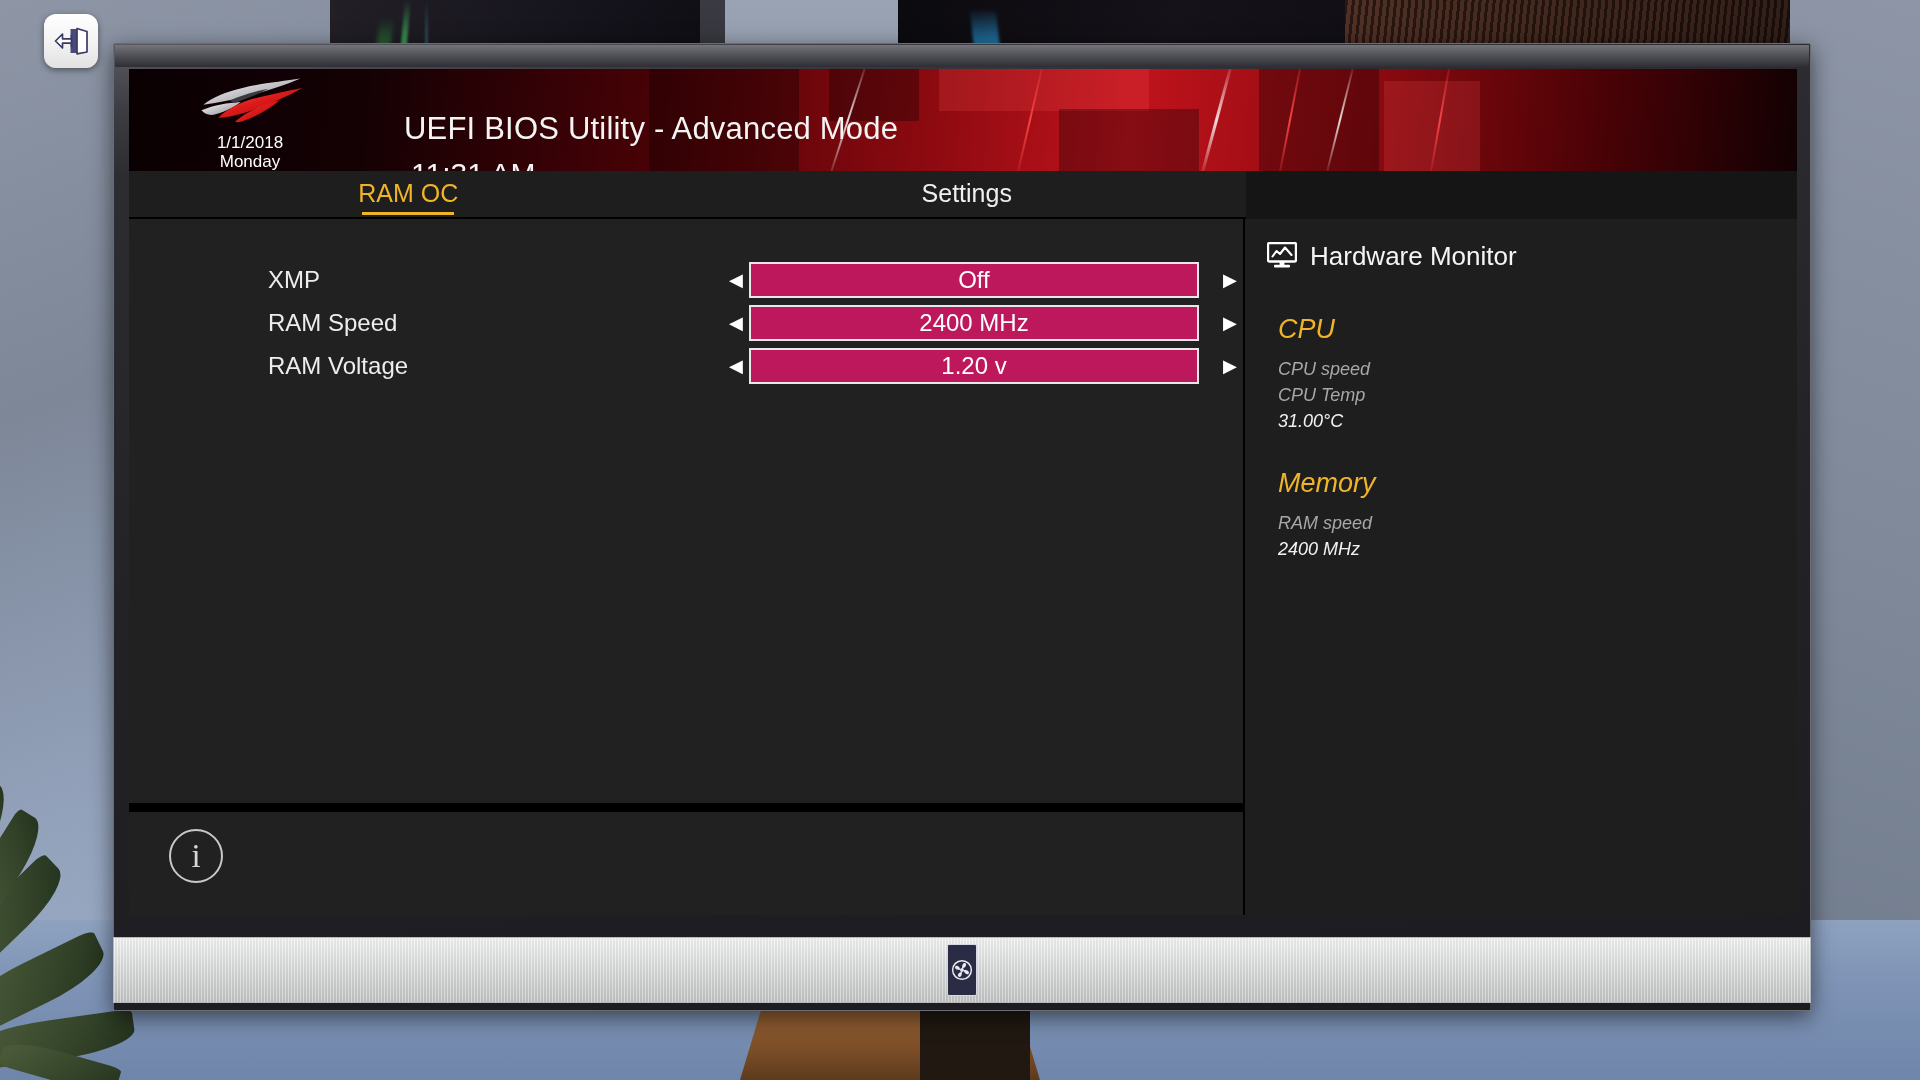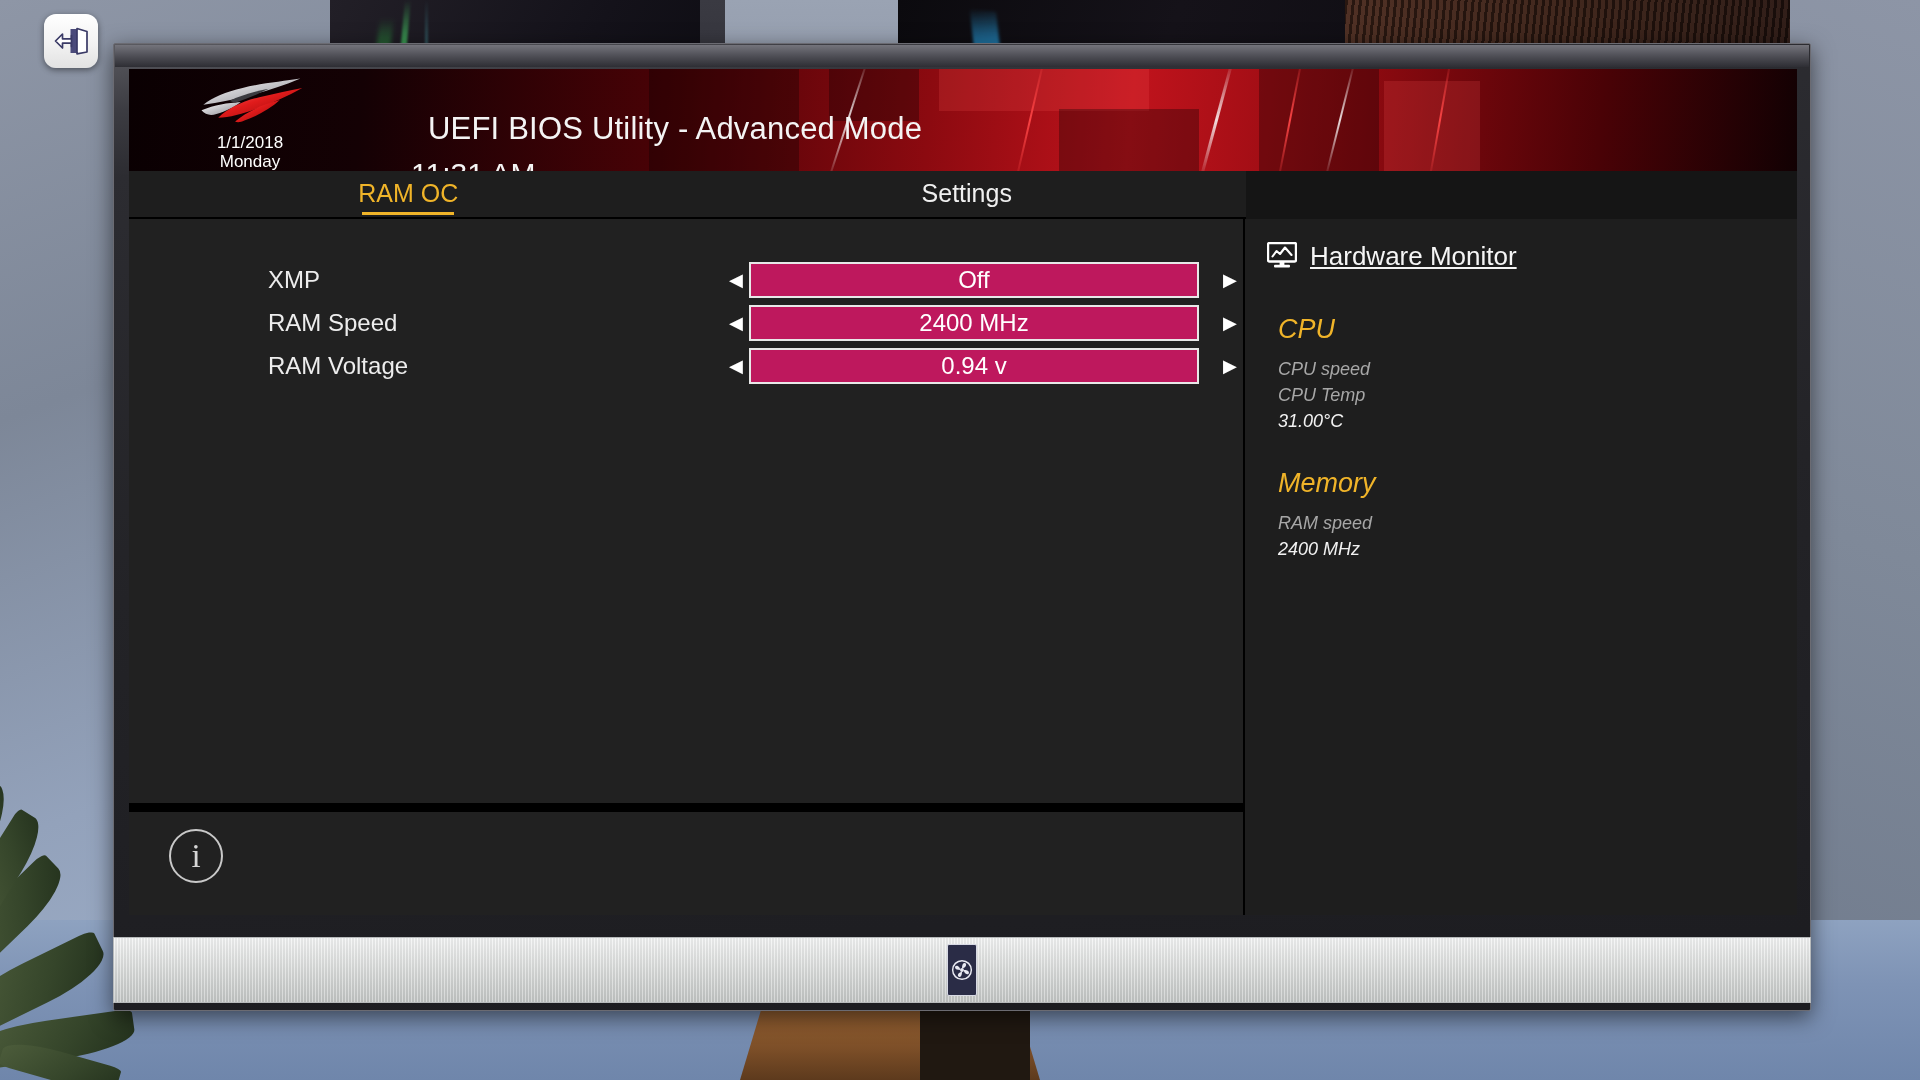--- a/index.html
+++ b/index.html
@@ -147,21 +147,21 @@
   .rog-logo-wrap {
     position: absolute; left: 36px; top: 4px; width: 170px; height: 96px;
     text-align: center; z-index: 4;
   }
   .rog-date {
     font-size: 17px; color: #ffffff; line-height: 19px;
     font-family: "Liberation Sans", sans-serif;
     text-align: center;
   }
   .hdr-title {
-    position: absolute; left: 299px; top: 42px;
+    position: absolute; left: 275px; top: 42px;
     font-size: 31px; color: #f4f4f4; letter-spacing: .2px; z-index: 4;
   }
   .hdr-time {
     position: absolute; left: 282px; top: 88px;
     font-size: 30px; color: #f4f4f4; z-index: 4;
   }
 
   
   .bios-tabs {
     position: relative; display: flex; align-items: center;
@@ -218,21 +218,21 @@
     cursor: pointer;
   }
 
   .bios-side {
     position: relative; width: 581px; background: #1e1e1e;
     padding: 22px 0 0 0;
   }
   .side-title-row {
     display: flex; align-items: center; gap: 13px; padding-left: 22px;
   }
-  .side-title { font-size: 26px; color: #f5f5f5; text-decoration: underline; }
+  .side-title { font-size: 26px; color: #f5f5f5; }
   .hw-group { margin-top: 42px; padding-left: 33px; font-style: italic; }
   .hw-group.second { margin-top: 34px; }
   .hw-head { font-size: 27px; color: #f0b429; margin-bottom: 11px; }
   .hw-key { font-size: 18px; color: #a7a7a7; line-height: 26px; }
   .hw-val { font-size: 18px; color: #f2f2f2; line-height: 26px; margin-bottom: 4px; }
 
   
   #exit-icon {
     position: absolute; left: 44px; top: 14px;
     width: 54px; height: 54px; border-radius: 12px;
@@ -355,21 +355,21 @@
               <div class="setting-label">RAM Speed</div>
               <div class="arrow-btn">◀</div>
               <div class="value-box">2400 MHz</div>
               <div class="arrow-right-spacer"></div>
               <div class="arrow-btn">▶</div>
             </div>
 
             <div class="setting-row">
               <div class="setting-label">RAM Voltage</div>
               <div class="arrow-btn">◀</div>
-              <div class="value-box">0.94 v</div>
+              <div class="value-box">1.20 v</div>
               <div class="arrow-right-spacer"></div>
               <div class="arrow-btn">▶</div>
             </div>
 
           </div>
 
           <div class="main-divider"></div>
 
           <div class="info-area">
             <div class="info-icon">i</div>

